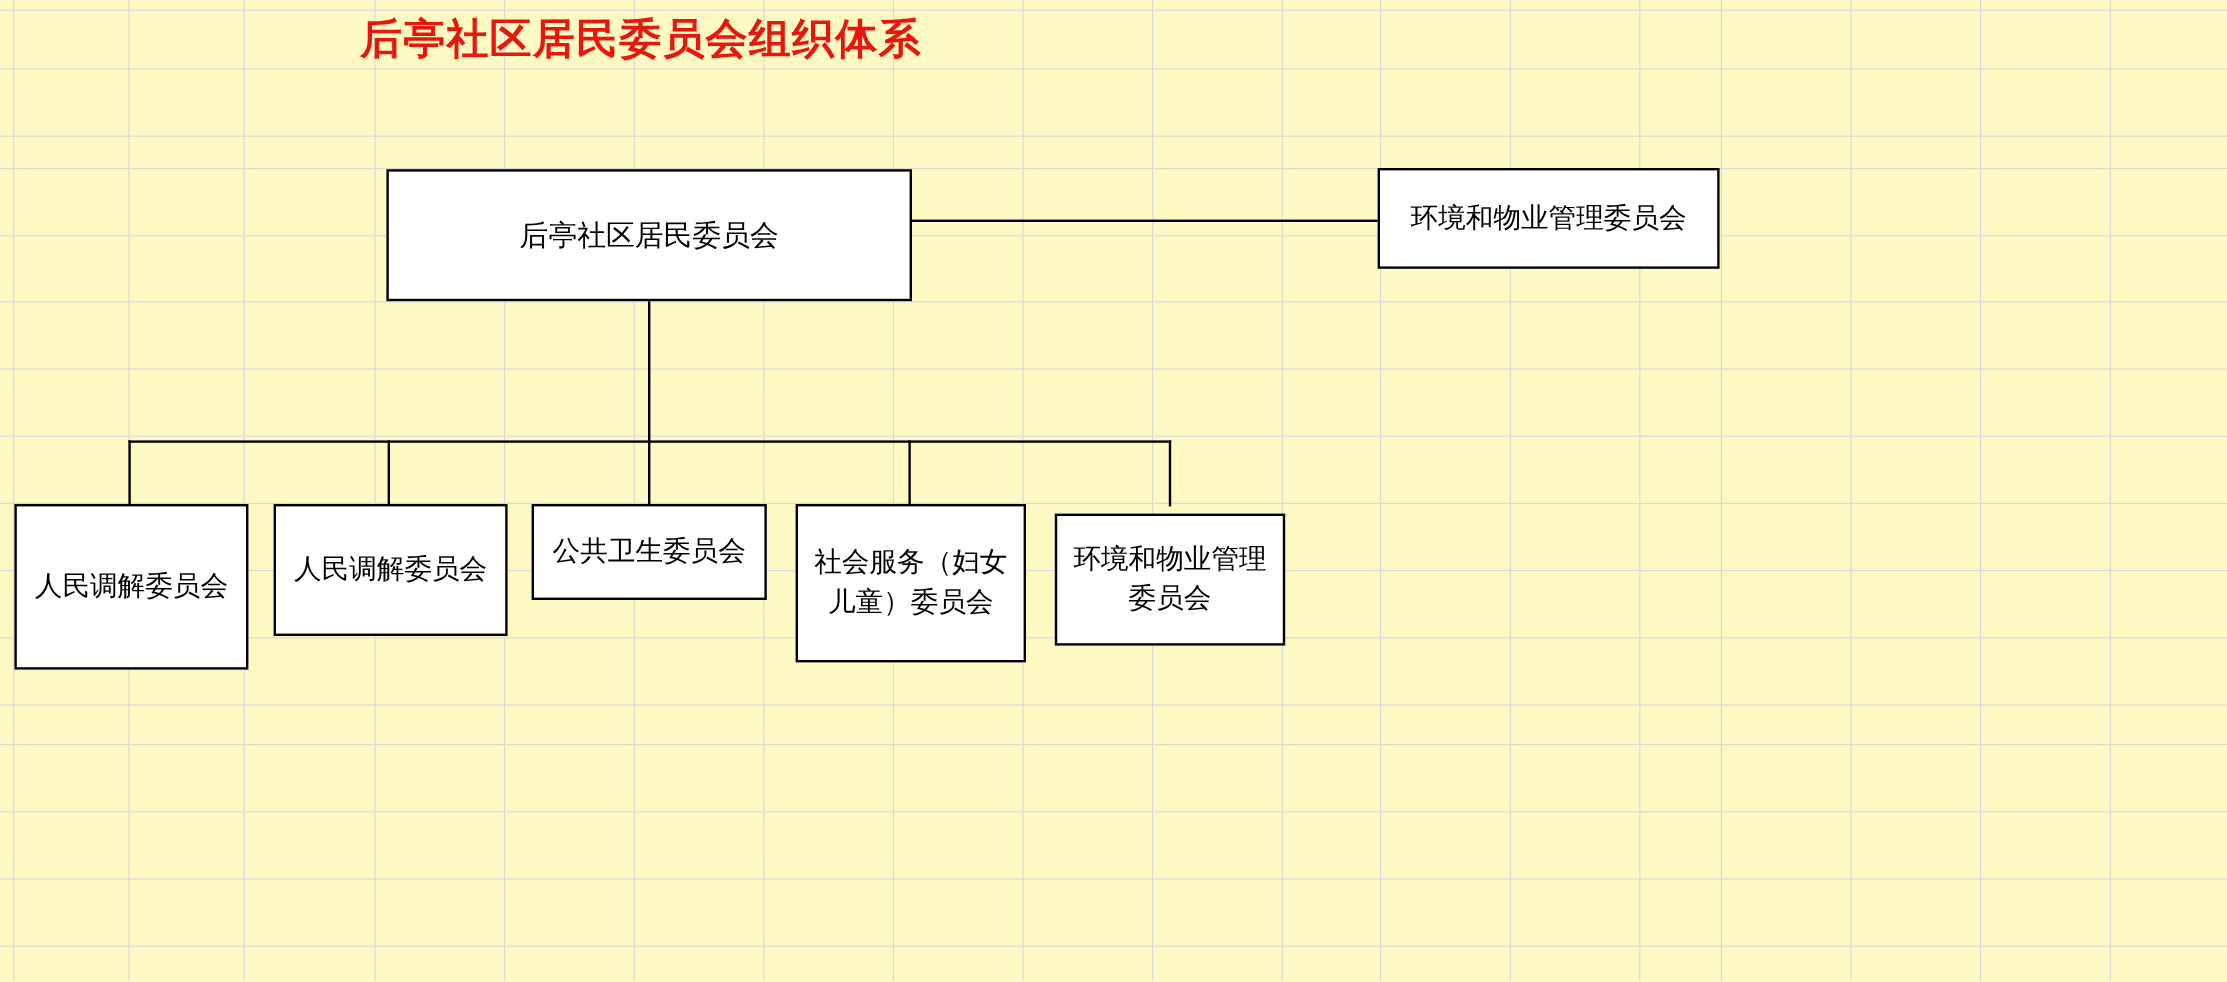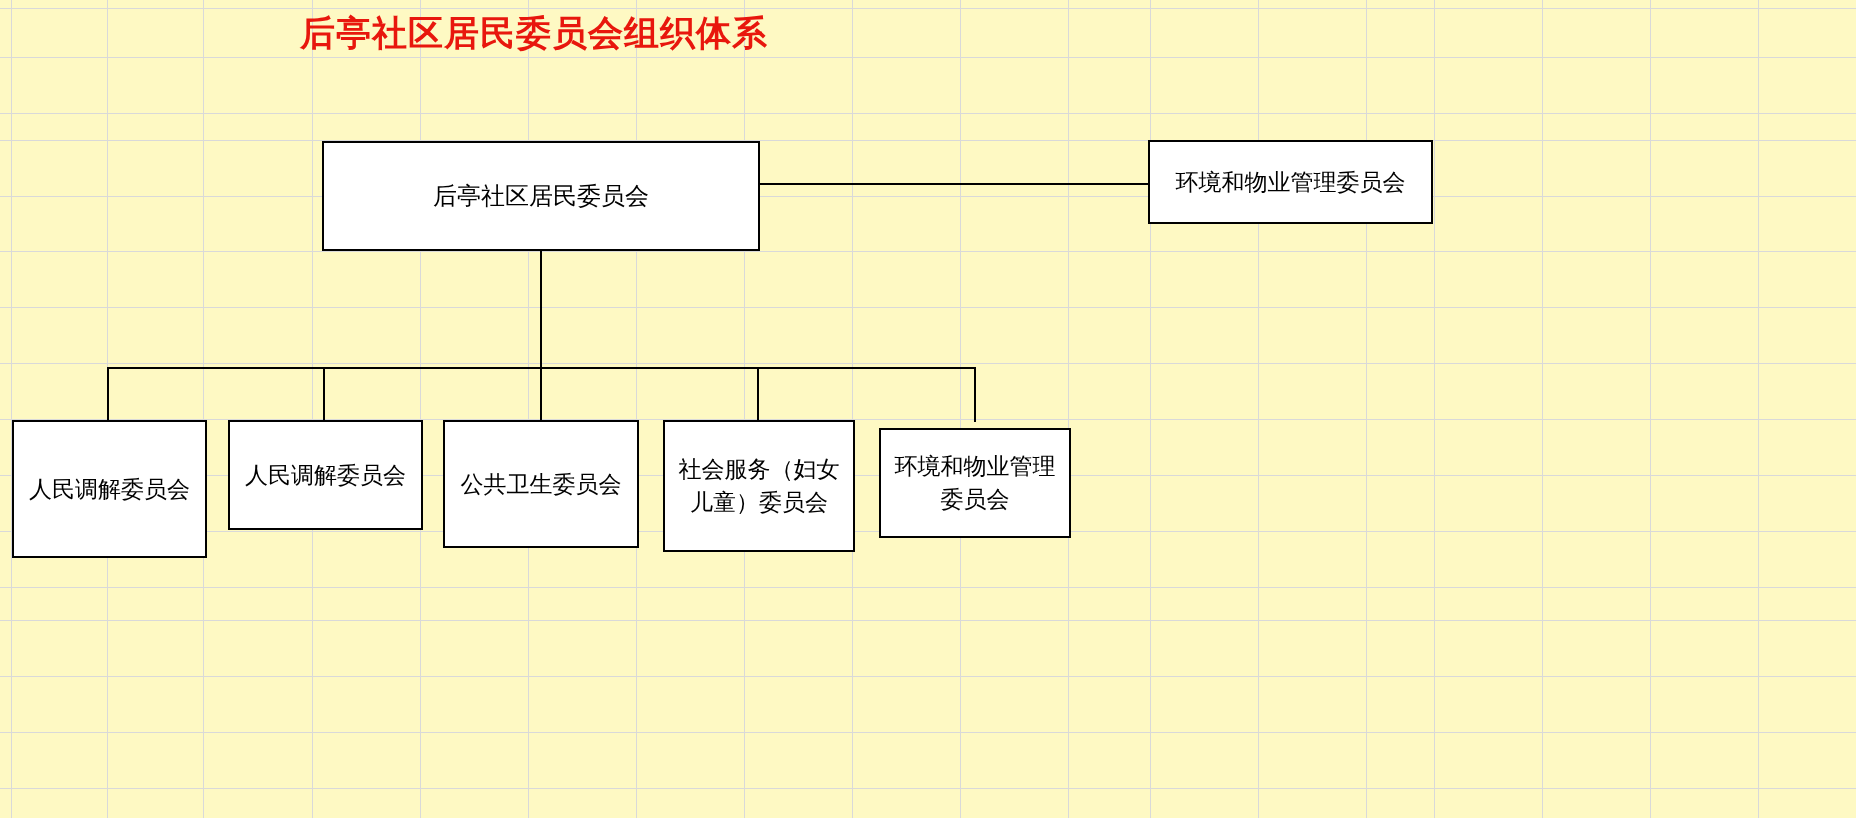--- a/index.html
+++ b/index.html
@@ -129,21 +129,21 @@
   </div>
 
   <div class="box leaf" style="left:12px;top:420px;width:195px;height:138px;">
     <span>人民调解委员会</span>
   </div>
 
   <div class="box leaf" style="left:228px;top:420px;width:195px;height:110px;">
     <span>人民调解委员会</span>
   </div>
 
-  <div class="box leaf" style="left:443px;top:420px;width:196px;height:128px;">
+  <div class="box leaf" style="left:443px;top:420px;width:196px;height:80px;">
     <span>公共卫生委员会</span>
   </div>
 
   <div class="box leaf" style="left:663px;top:420px;width:192px;height:132px;">
     <span>社会服务（妇女儿童）委员会</span>
   </div>
 
   <div class="box leaf" style="left:879px;top:428px;width:192px;height:110px;">
     <span>环境和物业管理委员会</span>
   </div>

